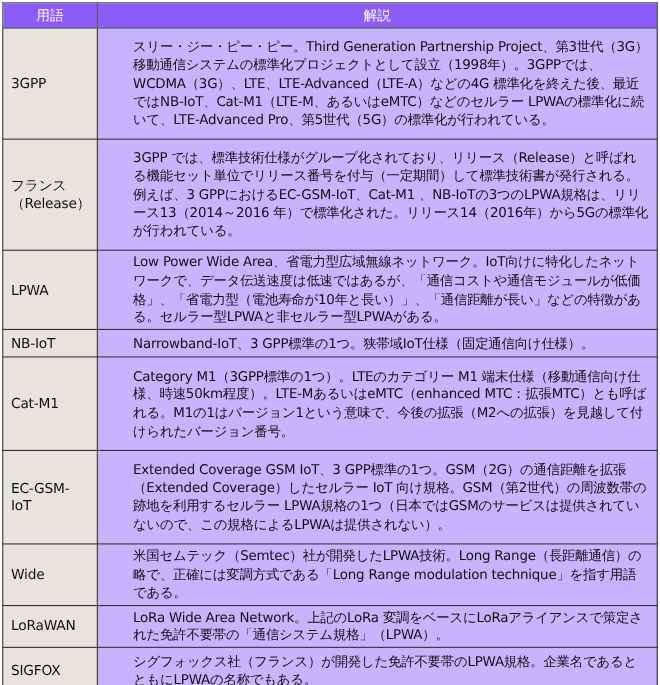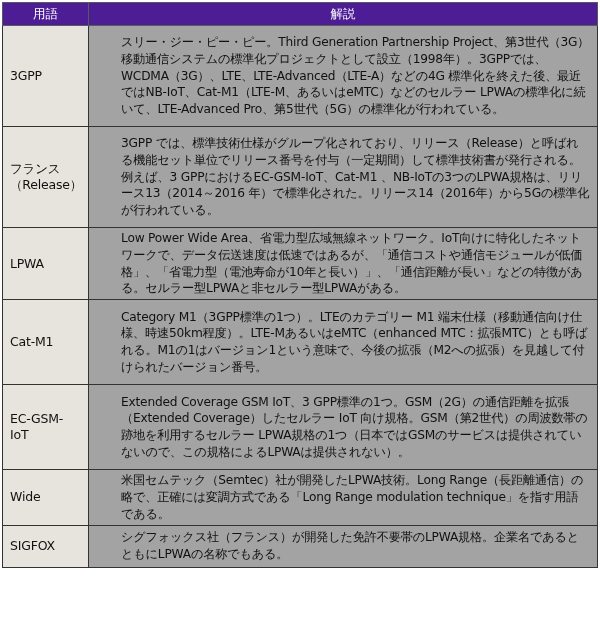--- a/index.html
+++ b/index.html
@@ -5,21 +5,21 @@
   html, body { margin: 0; padding: 0; background: #ffffff; }
   body { width: 600px; height: 623px; overflow: hidden; font-family: "DejaVu Sans", "Liberation Sans", sans-serif; }
   .glossary {
     position: absolute; left: 2px; top: 2px;
     width: 595px;
     border-collapse: collapse;
     table-layout: fixed;
     border: 1.5px solid #333;
   }
   .glossary th {
-    background: #4c1d95;
+    background: #8b5cf6;
     color: #ffffff;
     font-weight: normal;
     font-size: 12.5px;
     height: 22px;
     padding: 0;
     border: 1px solid #5a5a5a;
     text-align: center;
   }
   .glossary td {
     border: 1px solid #333;
@@ -29,21 +29,21 @@
     line-height: 16.8px;
     color: #111;
     letter-spacing: -0.2px;
   }
   .glossary td.term {
     background: #e6e4dc;
     width: 72px;
     font-size: 12.5px;
     line-height: 16px;
   }
-  .glossary td.desc { background: #a3a3a3; padding-left: 32px; }
+  .glossary td.desc { background: #c4b5fd; padding-left: 32px; }
   col.c1 { width: 86px; }
   col.c2 { width: 509px; }
 </style>
 </head>
 <body>
 
 <table class="glossary">
   <colgroup>
       <col class="c1">
       <col class="c2">
@@ -60,30 +60,38 @@
       <td class="desc">スリー・ジー・ピー・ピー。Third Generation Partnership Project、第3世代（3G）移動通信システムの標準化プロジェクトとして設立（1998年）。3GPPでは、WCDMA（3G）、LTE、LTE-Advanced（LTE-A）などの4G 標準化を終えた後、最近ではNB-IoT、Cat-M1（LTE-M、あるいはeMTC）などのセルラー LPWAの標準化に続いて、LTE-Advanced Pro、第5世代（5G）の標準化が行われている。</td>
     </tr>
     <tr style="height:101px">
       <td class="term">フランス（Release）</td>
       <td class="desc">3GPP では、標準技術仕様がグループ化されており、リリース（Release）と呼ばれる機能セット単位でリリース番号を付与（一定期間）して標準技術書が発行される。例えば、3 GPPにおけるEC-GSM-IoT、Cat-M1 、NB-IoTの3つのLPWA規格は、リリース13（2014～2016 年）で標準化された。リリース14（2016年）から5Gの標準化が行われている。</td>
     </tr>
     <tr style="height:70px">
       <td class="term">LPWA</td>
       <td class="desc">Low Power Wide Area、省電力型広域無線ネットワーク。IoT向けに特化したネットワークで、データ伝送速度は低速ではあるが、「通信コストや通信モジュールが低価格」、「省電力型（電池寿命が10年と長い）」、「通信距離が長い」などの特徴がある。セルラー型LPWAと非セルラー型LPWAがある。</td>
     </tr>
+    <tr style="height:25px">
+      <td class="term">NB-IoT</td>
+      <td class="desc">Narrowband-IoT、3 GPP標準の1つ。狭帯域IoT仕様（固定通信向け仕様）。</td>
+    </tr>
     <tr style="height:85px">
       <td class="term">Cat-M1</td>
       <td class="desc">Category M1（3GPP標準の1つ）。LTEのカテゴリー M1 端末仕様（移動通信向け仕様、時速50km程度）。LTE-MあるいはeMTC（enhanced MTC：拡張MTC）とも呼ばれる。M1の1はバージョン1という意味で、今後の拡張（M2への拡張）を見越して付けられたバージョン番号。</td>
     </tr>
     <tr style="height:85px">
       <td class="term">EC-GSM-IoT</td>
       <td class="desc">Extended Coverage GSM IoT、3 GPP標準の1つ。GSM（2G）の通信距離を拡張（Extended Coverage）したセルラー IoT 向け規格。GSM（第2世代）の周波数帯の跡地を利用するセルラー LPWA規格の1つ（日本ではGSMのサービスは提供されていないので、この規格によるLPWAは提供されない）。</td>
     </tr>
     <tr style="height:52px">
       <td class="term">Wide</td>
       <td class="desc">米国セムテック（Semtec）社が開発したLPWA技術。Long Range（長距離通信）の略で、正確には変調方式である「Long Range modulation technique」を指す用語である。</td>
     </tr>
+    <tr style="height:34px">
+      <td class="term">LoRaWAN</td>
+      <td class="desc">LoRa Wide Area Network。上記のLoRa 変調をベースにLoRaアライアンスで策定された免許不要帯の「通信システム規格」（LPWA）。</td>
+    </tr>
     <tr style="height:42px">
       <td class="term">SIGFOX</td>
       <td class="desc">シグフォックス社（フランス）が開発した免許不要帯のLPWA規格。企業名であるとともにLPWAの名称でもある。</td>
     </tr>
   </tbody>
 </table>
 
 </body></html>

